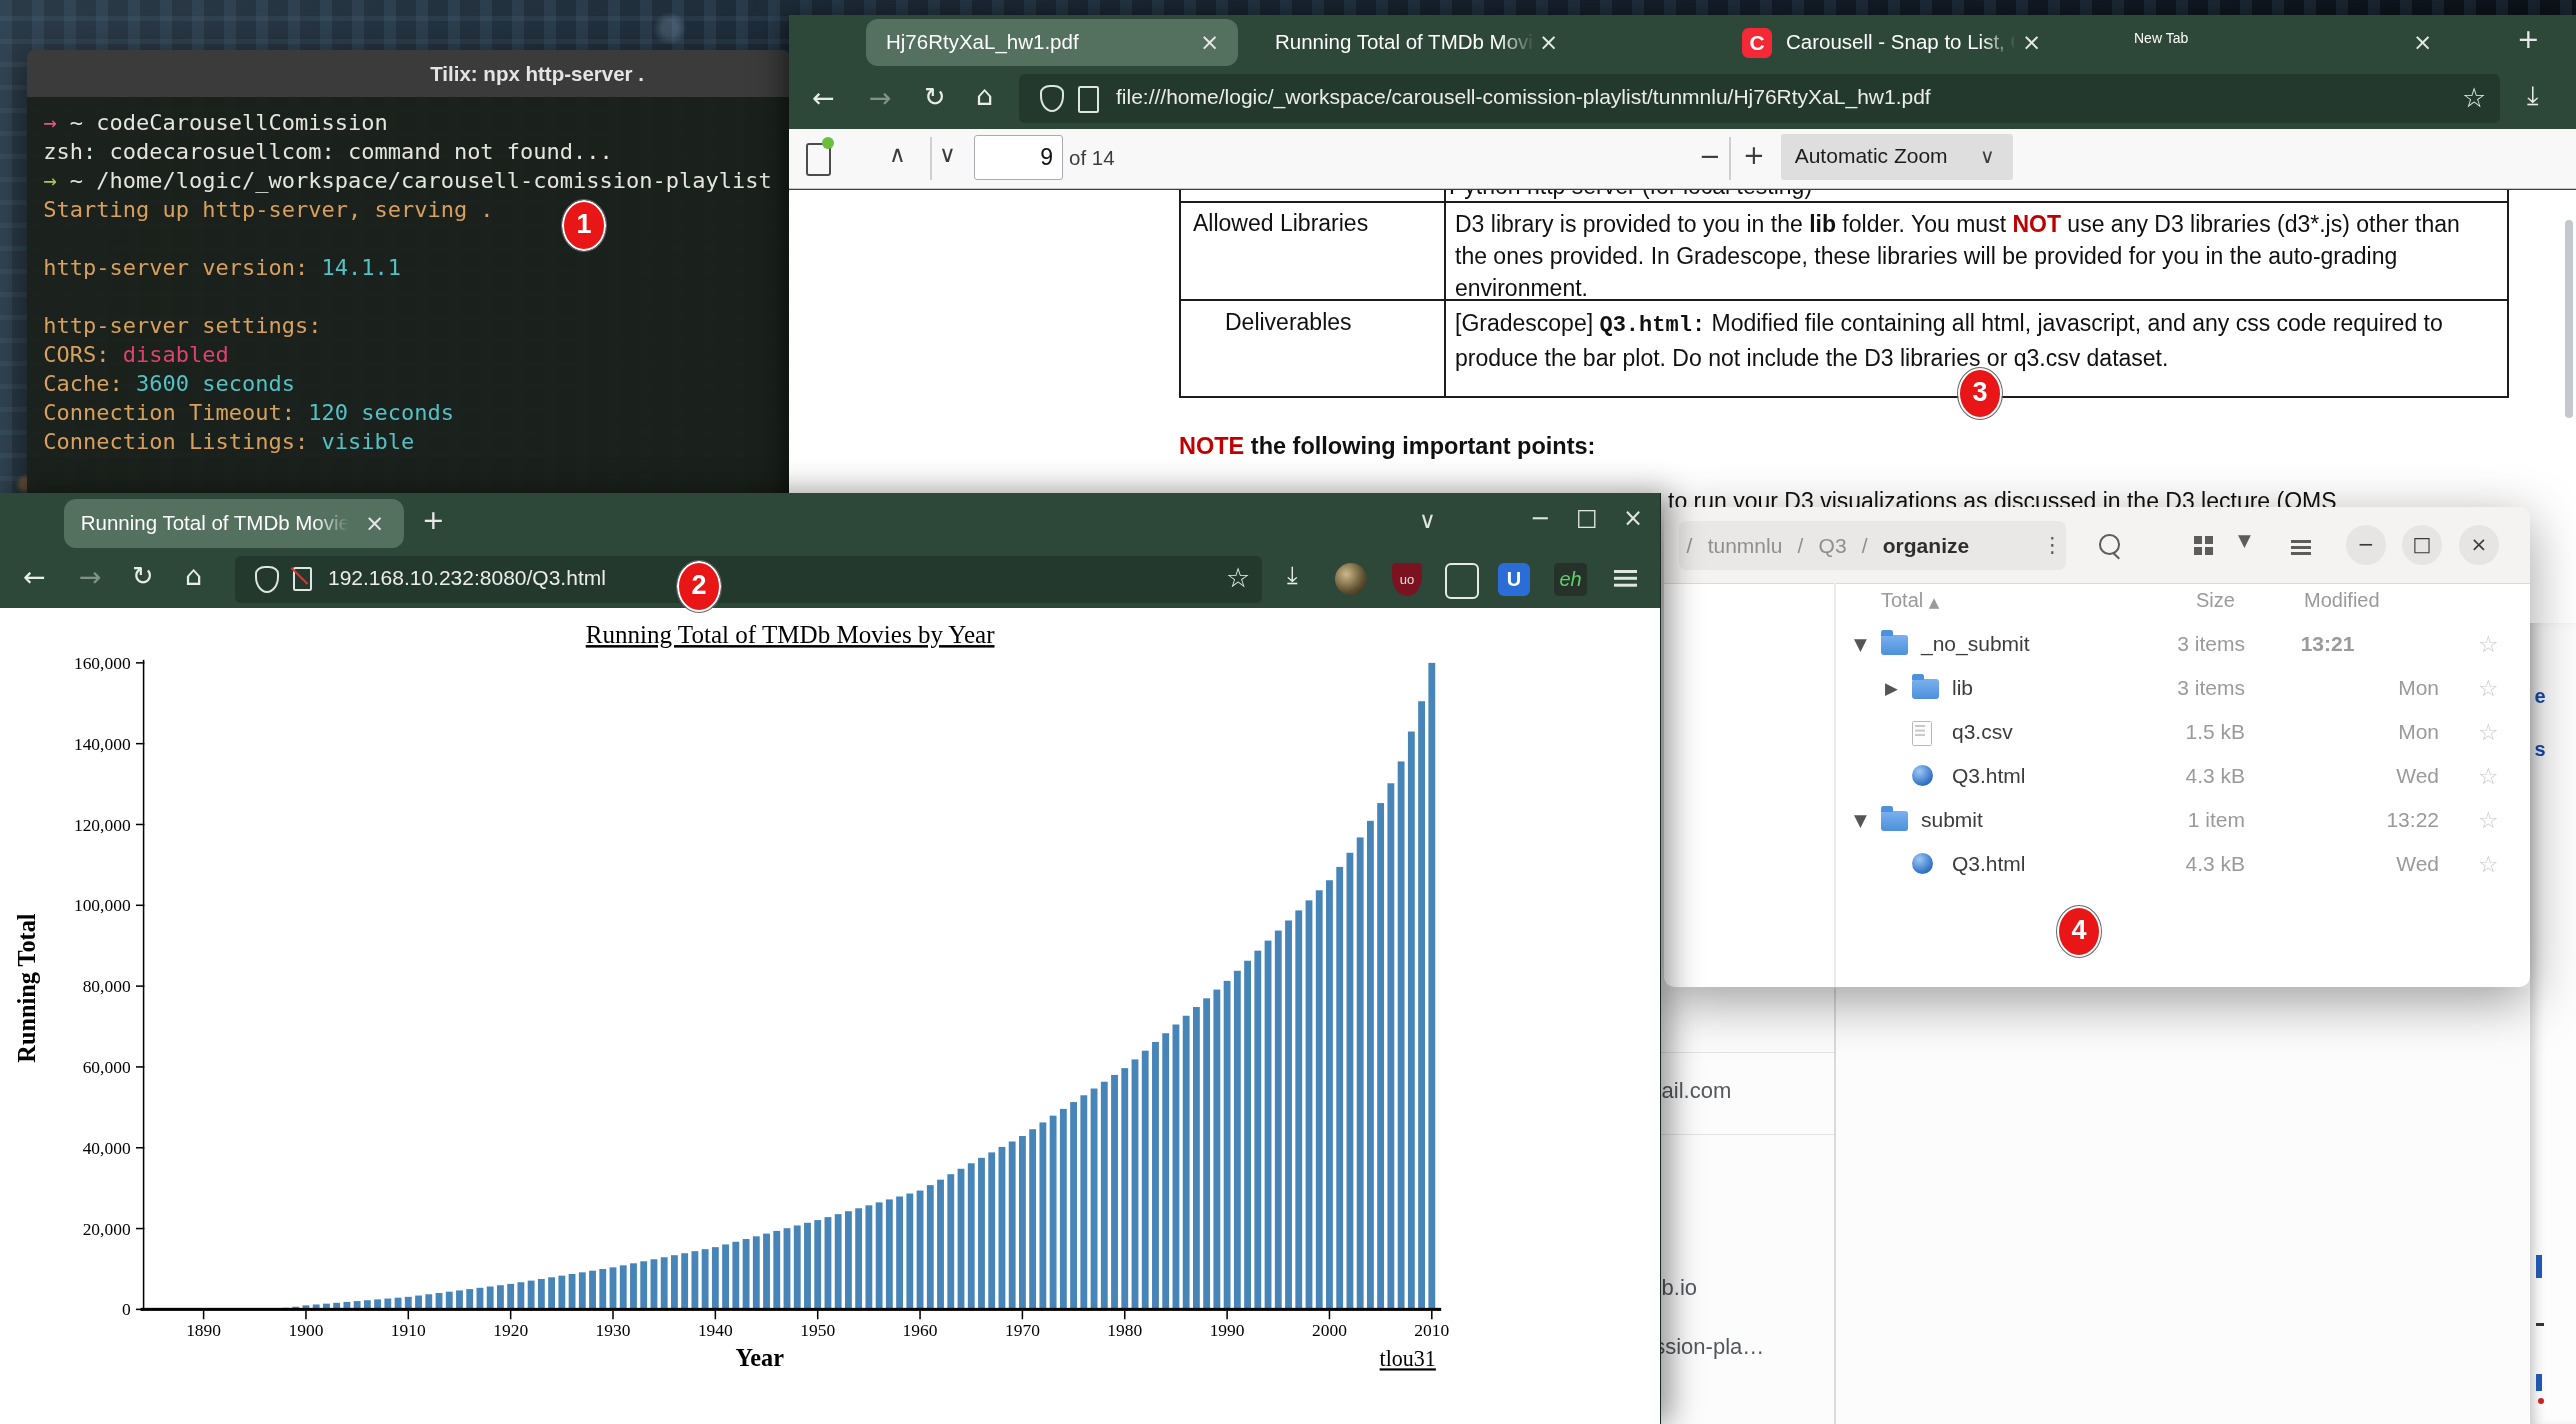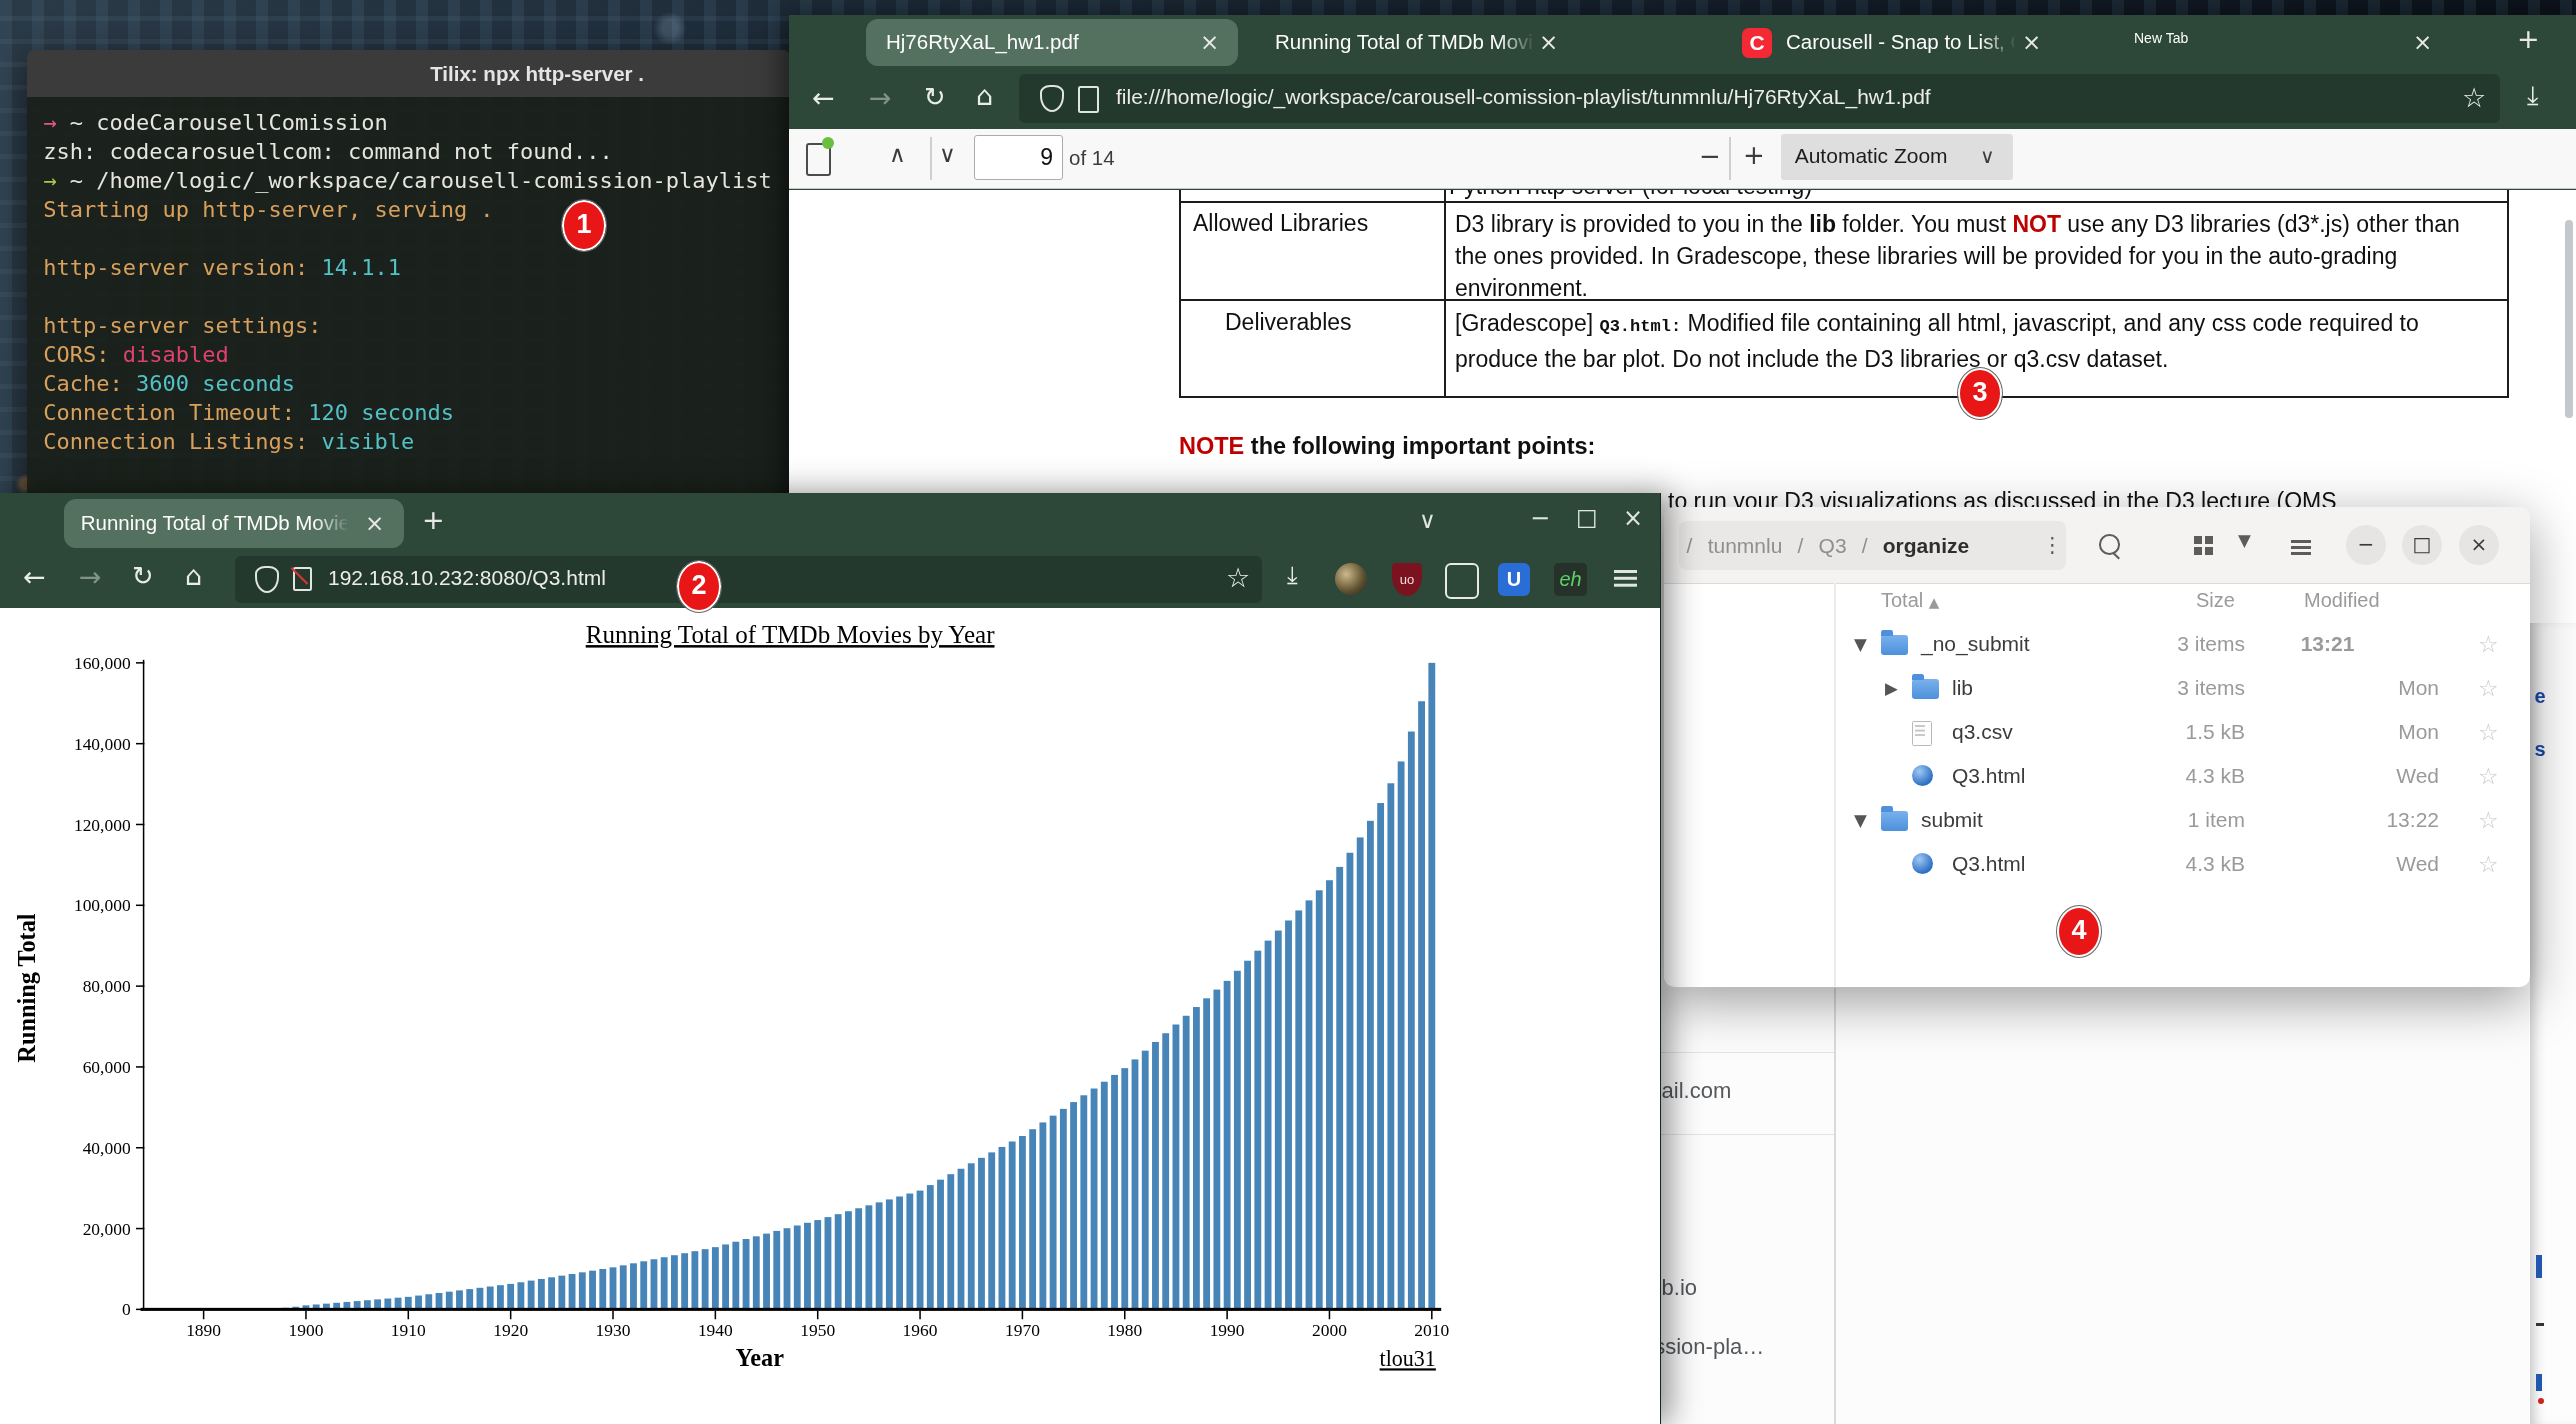--- a/index.html
+++ b/index.html
@@ -183,21 +183,21 @@
       <div class="tblborder" style="left:655px;top:-15px;width:1.5px;height:223px;"></div>
       <div class="tblborder" style="left:1718px;top:-15px;width:1.5px;height:223px;"></div>
 
       <span class="pdfline" style="left:404px;top:20px;">Allowed Libraries</span>
       <div class="abs" style="left:666px;top:18px;width:1042px;line-height:32px;">
         <span>D3 library is provided to you in the </span><b>lib</b><span> folder. You must </span><span class="red">NOT</span><span> use any D3 libraries (d3*.js) other than the ones provided.  In Gradescope, these libraries will be provided for you in the auto-grading environment.</span>
       </div>
 
       <span class="pdfline" style="left:404px;top:119px;margin-left:32px;">Deliverables</span>
       <div class="abs" style="left:666px;top:117px;width:1042px;line-height:32px;">
-        <span>[Gradescope] </span><span class="mono" style="font-size:17px;">Q3.html:</span><span>  Modified file containing all html, javascript, and any css code required to produce the bar plot. Do not include the D3 libraries or q3.csv dataset.</span>
+        <span>[Gradescope] </span><span class="mono" style="font-size:22px;">Q3.html:</span><span>  Modified file containing all html, javascript, and any css code required to produce the bar plot. Do not include the D3 libraries or q3.csv dataset.</span>
       </div>
 
       <div class="pdfline" style="left:390px;top:243px;font-weight:bold;font-size:23.5px;">
         <span class="red">NOTE</span><span> the following important points:</span>
       </div>
       <span class="pdfline" style="left:879px;top:298px;">to run your D3 visualizations as discussed in the D3 lecture (OMS</span>
 
       <div class="abs" style="left:1776px;top:30px;width:7.6px;height:198px;background:#c4c8cc;border-radius:3.8px;"></div>
     </div>
   </div>

